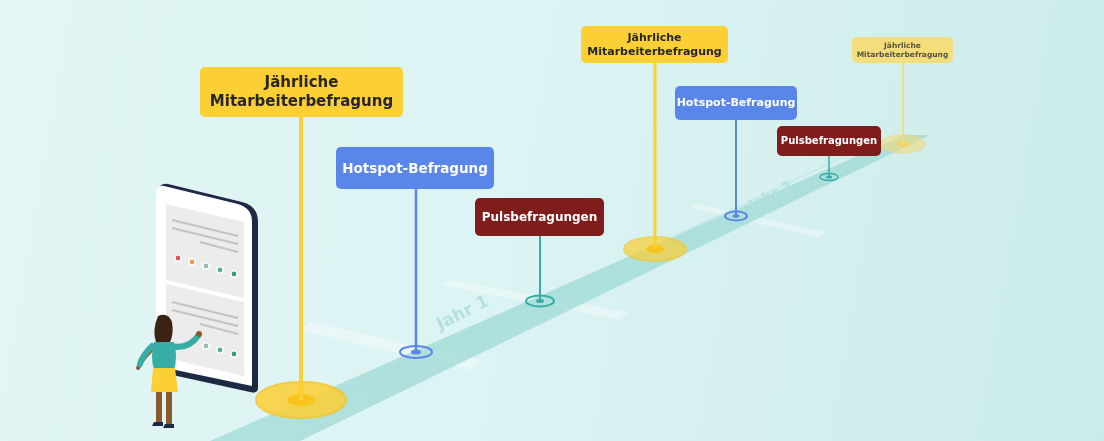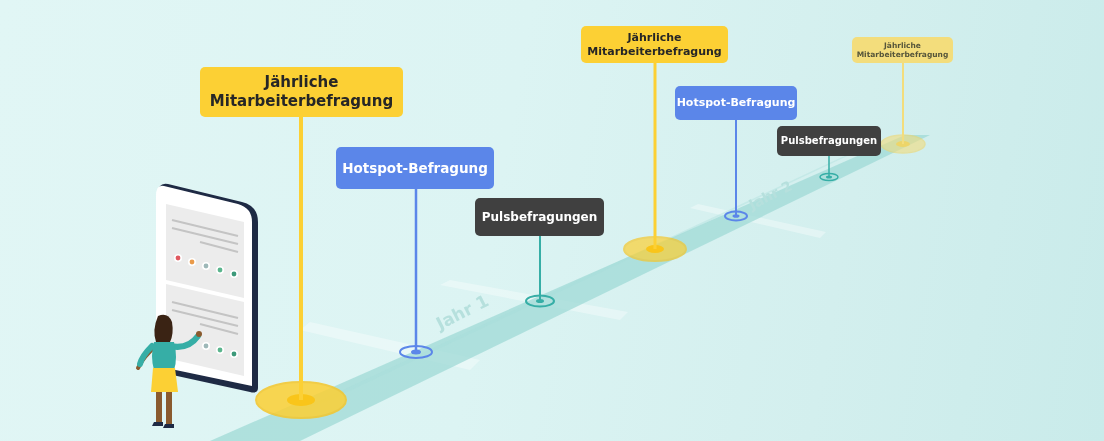--- a/index.html
+++ b/index.html
@@ -9,21 +9,21 @@
       font-family: "DejaVu Sans", sans-serif;
     }
     .scene { position:absolute; left:0; top:0; width:1104px; height:441px; }
     .tag {
       position:absolute; border-radius:5px; text-align:center;
       font-weight:bold; box-sizing:border-box; display:flex;
       align-items:center; justify-content:center; line-height:1.25;
     }
     .tag.yellow { background:#fcd034; color:#262626; }
     .tag.blue   { background:#5b86e9; color:#ffffff; }
-    .tag.teal   { background:#404040; color:#ffffff; }
+    .tag.teal   { background:#7f1d1d; color:#ffffff; }
     .tag.faded  { background:#f3dd7c; color:#55553a; }
     .label-text { white-space:pre-line; }
   </style>
 </head>
 <body>
 
 <div class="scene">
 
   <svg width="1104" height="441" style="position:absolute;left:0;top:0">
 

